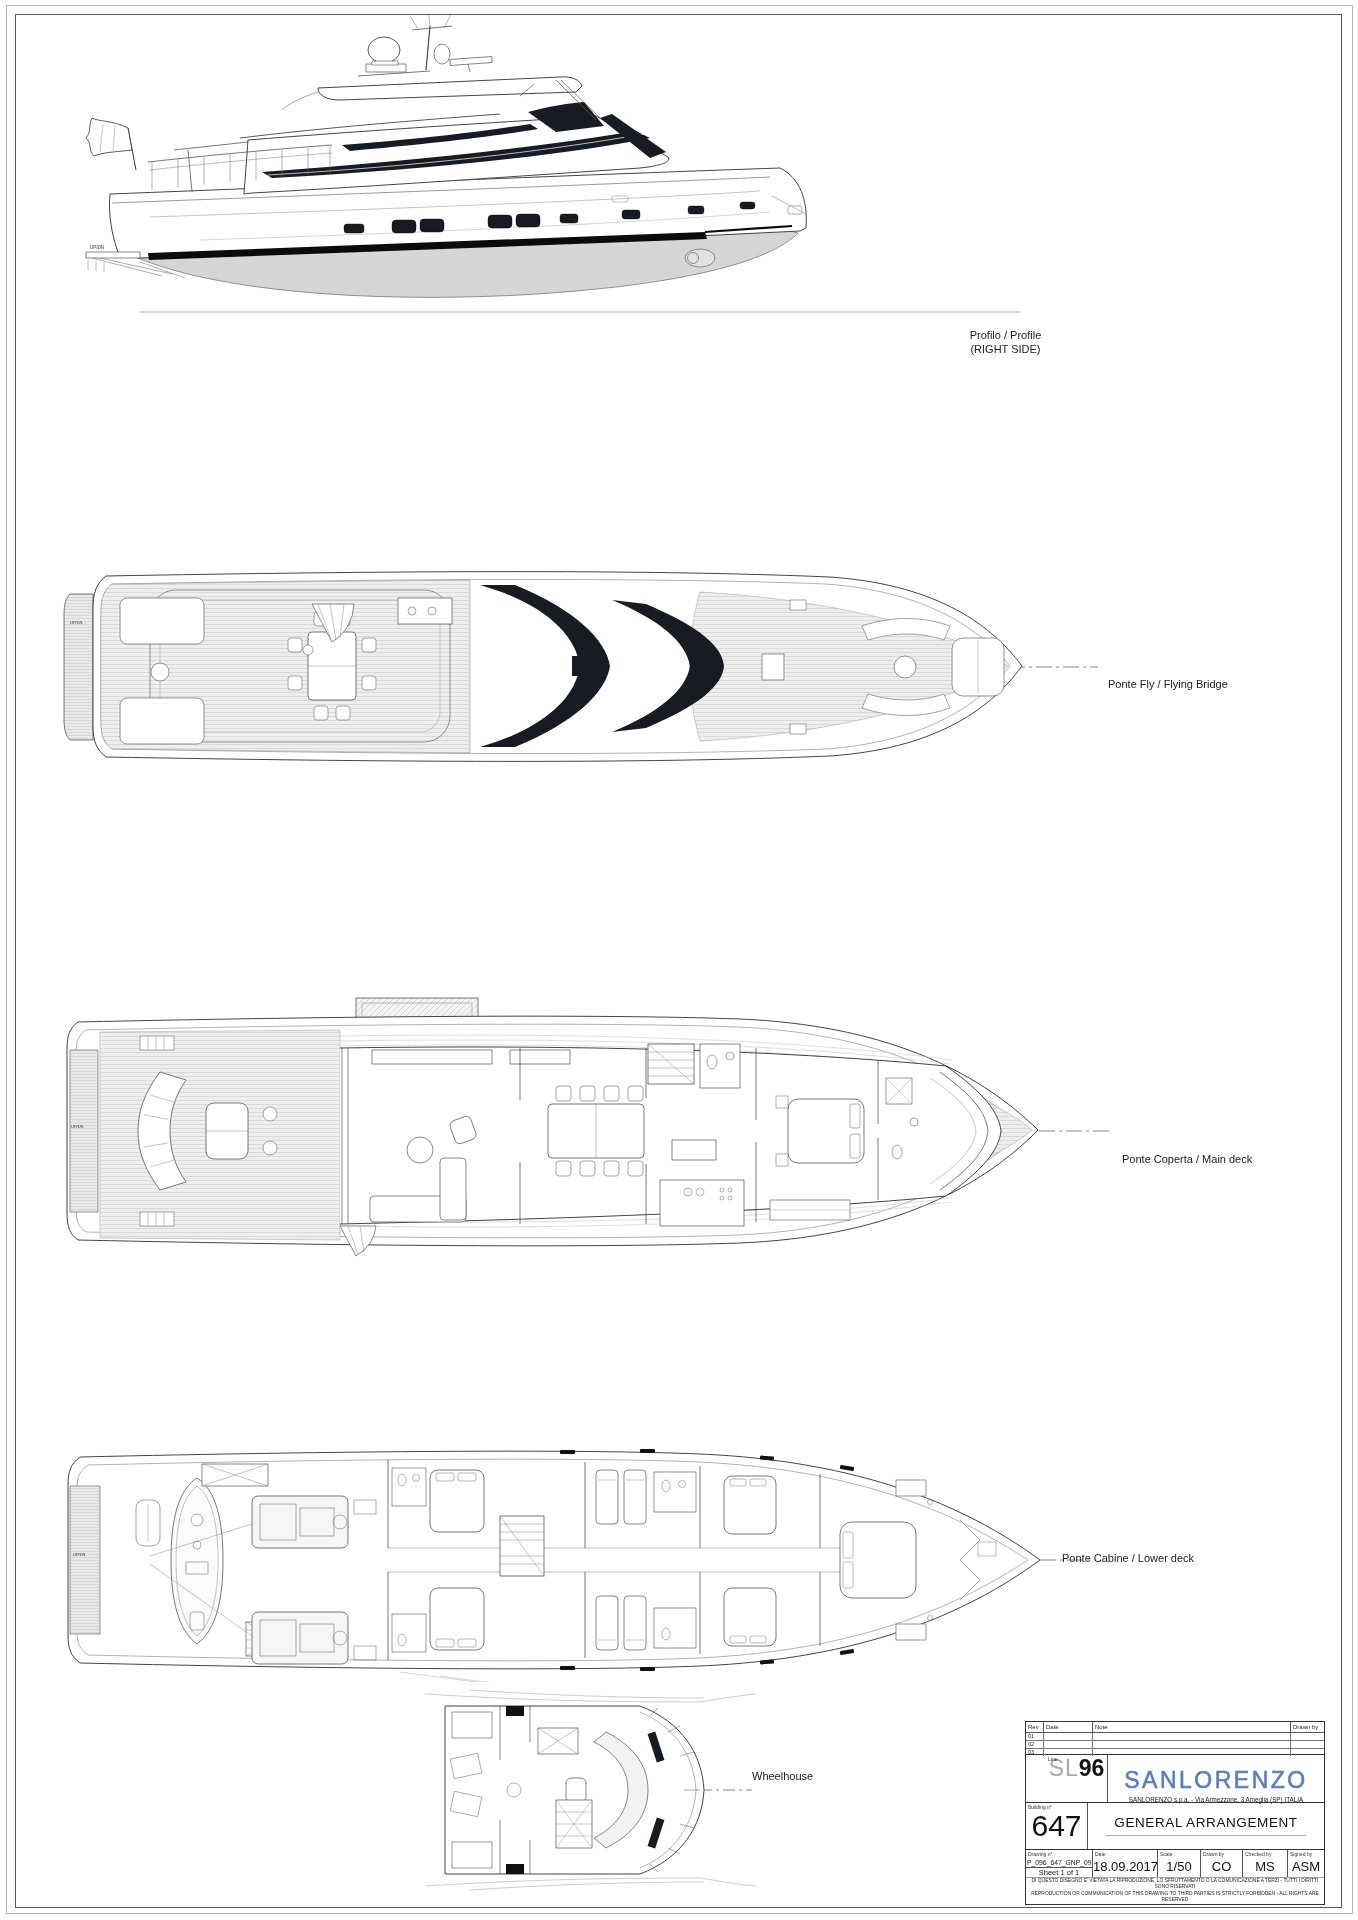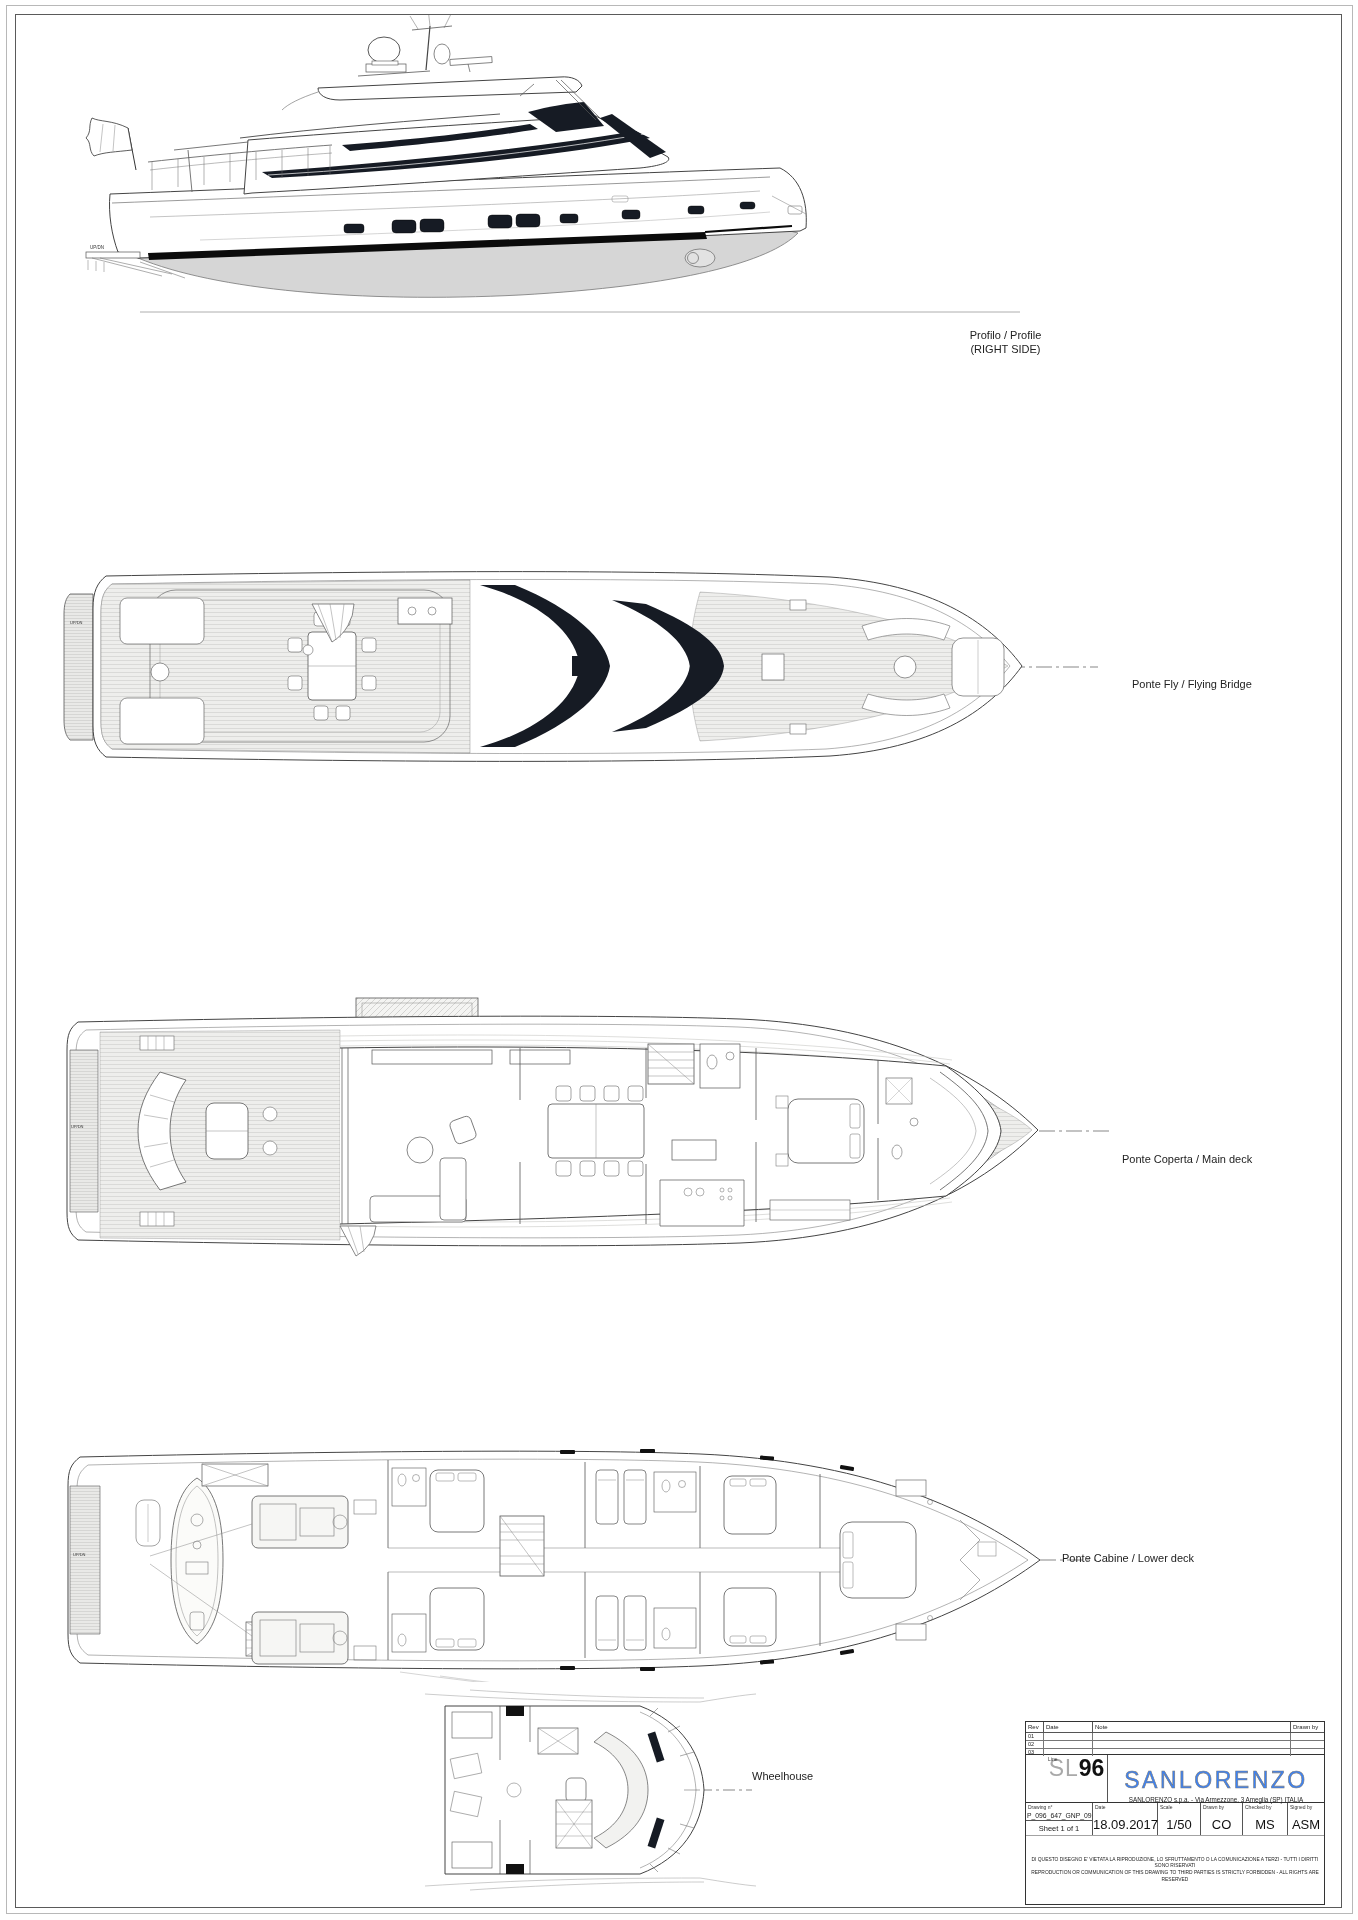--- a/index.html
+++ b/index.html
@@ -207,21 +207,21 @@
       <circle cx="905" cy="667" r="11" fill="#fff" stroke="#666" stroke-width="0.7"></circle>
       <rect x="952" y="638" width="52" height="58" rx="11" fill="#fff" stroke="#666" stroke-width="0.7"></rect>
       <line x1="978" y1="640" x2="978" y2="694" stroke="#999" stroke-width="0.5"></line>
 
       <rect x="790" y="600" width="16" height="10" fill="#fff" stroke="#666" stroke-width="0.6"></rect>
       <rect x="790" y="724" width="16" height="10" fill="#fff" stroke="#666" stroke-width="0.6"></rect>
       <rect x="762" y="654" width="22" height="26" fill="#fff" stroke="#666" stroke-width="0.7"></rect>
       <text x="70" y="624" font-size="4" fill="#333">UP/DN</text>
     </svg>
   </div>
-  <div class="drawing-label" style="left:1132px;top:678px;">Ponte Fly / Flying Bridge</div>
+  <div class="drawing-label" style="left:1108px;top:678px;">Ponte Fly / Flying Bridge</div>
 
   <div class="view" style="left:55px;top:995px;width:1060px;height:262px;">
     <svg width="1060" height="262" viewBox="55 995 1060 262">
       <line x1="67" y1="1131" x2="1112" y2="1131" stroke="#555" stroke-width="0.7" stroke-dasharray="16 4 3 4"></line>
 
       <rect x="356" y="998" width="122" height="34" fill="url(#hatchD)" stroke="#555" stroke-width="0.8"></rect>
       <rect x="362" y="1003" width="110" height="24" fill="none" stroke="#888" stroke-width="0.5"></rect>
 
       <path d="M78,1022 C350,1016 600,1014 740,1019 C880,1025 975,1068 1038,1130 C975,1194 880,1237 740,1243 C600,1248 350,1246 78,1240 C70,1234 67,1228 67,1212 L67,1050 C67,1034 70,1028 78,1022 Z" fill="#fff" stroke="#444" stroke-width="1"></path>
       <path d="M86,1030 C350,1024 600,1022 738,1027 C872,1033 962,1074 1026,1130 C962,1188 872,1229 738,1235 C600,1240 350,1238 86,1232 C79,1227 76,1222 76,1208 L76,1054 C76,1040 79,1035 86,1030 Z" fill="none" stroke="#666" stroke-width="0.5"></path>
@@ -486,20 +486,30 @@
         <span class="tiny-label">Line</span>
         <span class="model-sl">SL</span>
           <span class="model-96">96</span>
       </div>
       <div class="tb-cell logo-cell">
         <div class="brand-logo">SANLORENZO</div>
         <div class="brand-address">SANLORENZO s.p.a. - Via Armezzone, 3 Ameglia (SP) ITALIA</div>
       </div>
     </div>
 
+    <div class="tb-row" id="building-row">
+      <div class="tb-cell building-cell">
+        <span class="tiny-label">Building n°</span>
+        <span class="building-num">647</span>
+      </div>
+      <div class="tb-cell ga-cell">
+        <div class="ga-title">GENERAL ARRANGEMENT</div>
+        <div class="ga-rule"></div>
+      </div>
+    </div>
 
     <div class="tb-row" id="fields-row">
       <div class="tb-cell f-drawing">
         <div class="top">
           <span class="tiny-label">Drawing n°</span>
           <span class="val">P_096_647_GNP_09</span>
         </div>
         <div class="bottom">Sheet 1 of 1</div>
       </div>
       <div class="tb-cell w-date" style="display:flex;">

